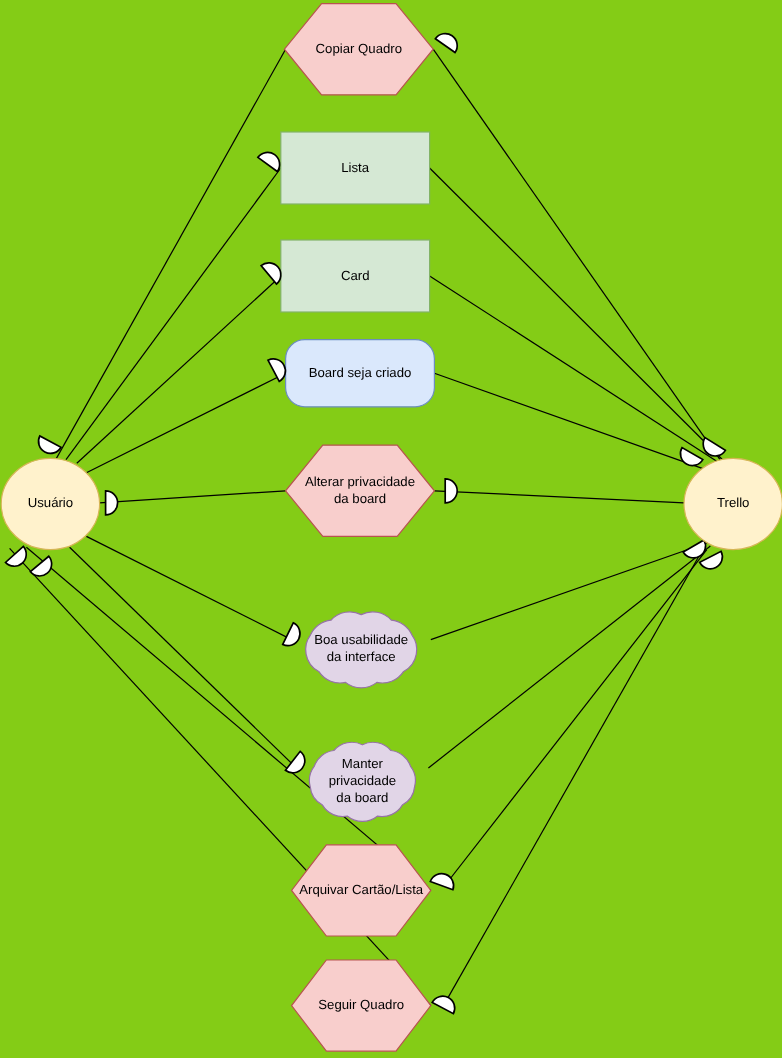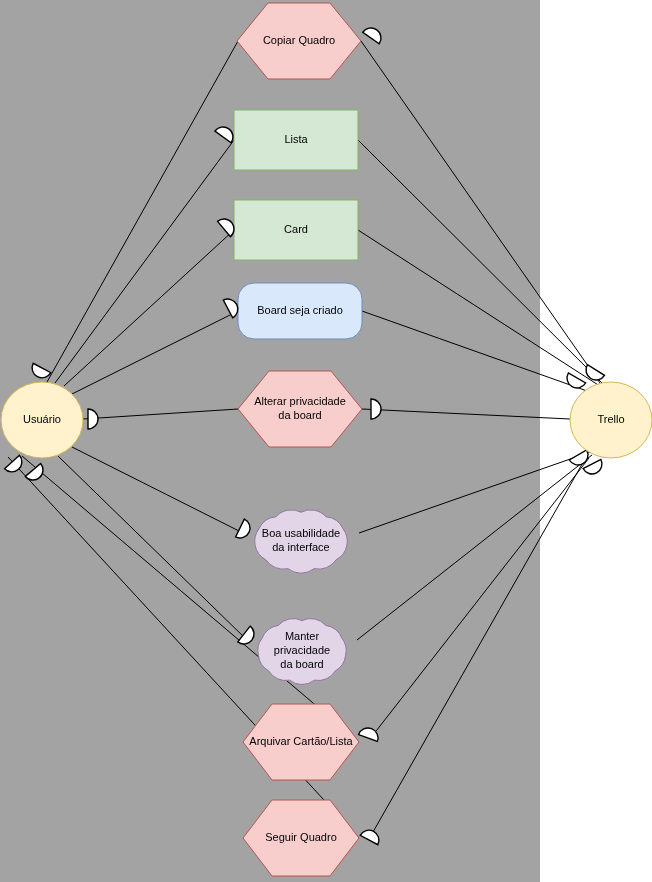--- a/index.html
+++ b/index.html
@@ -9,23 +9,23 @@
     background: #ffffff;
   }
   body {
     width: 652px;
     height: 882px;
     font-family: "Liberation Sans", sans-serif;
     overflow: hidden;
   }
   #diagram-canvas {
     position: relative;
-    width: 540px;
+    width: 652px;
     height: 882px;
-    background: #a3a3a3;
+    background: #84cc16;
   }
   svg#diagram-svg {
     display: block;
     width: 652px;
     height: 882px;
   }
   .edge-line {
     stroke: #000000;
     stroke-width: 1;
     fill: none;

